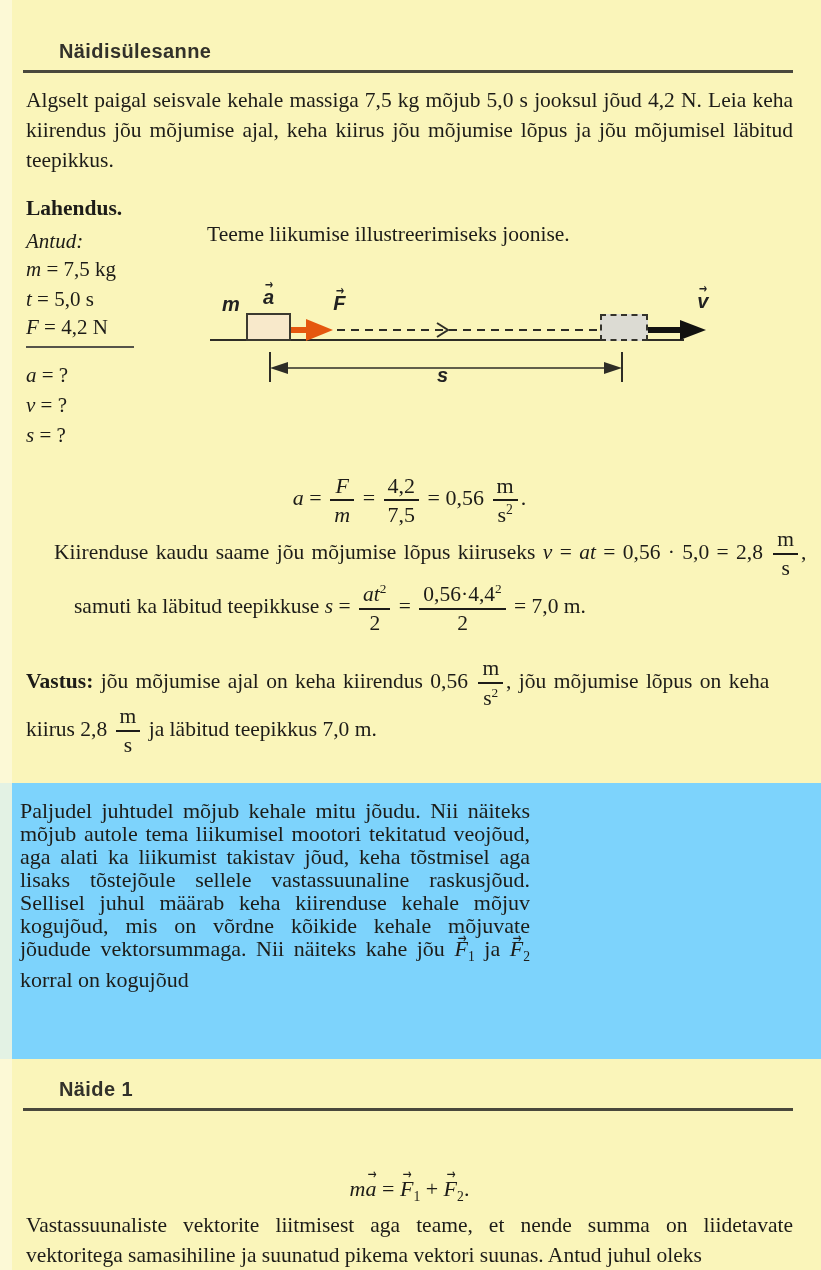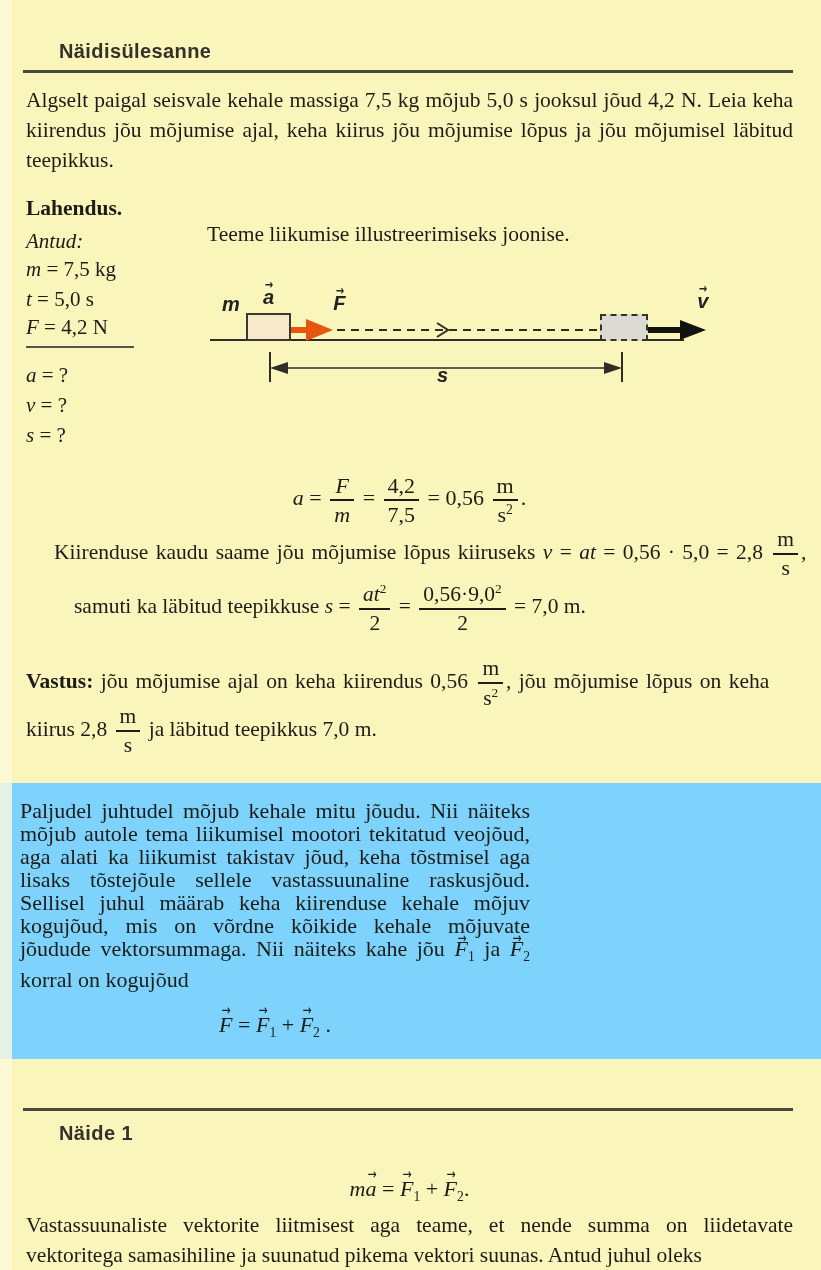--- a/index.html
+++ b/index.html
@@ -129,21 +129,21 @@
     <span>= 0,56 · 5,0 = 2,8</span>
     <span class="frac"><span class="fn">m</span><span class="fd">s</span></span><span>,</span>
   </div>
 
   <div class="abs line" style="left:26px;top:582px;margin-left:48px;">
     <span>samuti ka läbitud teepikkuse</span>
     <span class="i">s</span>
     <span>=</span>
     <span class="frac"><span class="fn"><span class="i">at</span><sup>2</sup></span><span class="fd">2</span></span>
     <span>=</span>
-    <span class="frac"><span class="fn"><span>0,56·9,0</span><sup>2</sup></span><span class="fd">2</span></span>
+    <span class="frac"><span class="fn"><span>0,56·4,4</span><sup>2</sup></span><span class="fd">2</span></span>
     <span>= 7,0 m.</span>
   </div>
 
   <div class="abs line ws" style="left:26px;top:657px;">
     <span class="b">Vastus:</span>
     <span>jõu mõjumise ajal on keha kiirendus 0,56</span>
     <span class="frac"><span class="fn">m</span><span class="fd"><span>s</span><sup>2</sup></span></span><span>, jõu mõjumise lõpus on keha</span>
   </div>
   <div class="abs line" style="left:26px;top:705px;">
     <span>kiirus 2,8</span>
@@ -152,30 +152,22 @@
   </div>
 
   <div class="abs white-para" style="left:20px;top:799px;width:510px;">
     <span>Paljudel juhtudel mõjub kehale mitu jõudu. Nii näiteks mõjub autole tema liikumisel mootori tekitatud veojõud, aga alati ka liikumist takistav jõud, keha tõstmisel aga lisaks tõstejõule sellele vastassuunaline raskusjõud. Sellisel juhul määrab keha kiirenduse kehale mõjuv kogujõud, mis on võrdne kõikide kehale mõjuvate jõudude vektorsummaga. Nii näiteks kahe jõu</span>
     <span class="vec math">F</span><sub>1</sub>
     <span>ja</span>
     <span class="vec math">F</span><sub>2</sub>
     <span>korral on kogujõud</span>
   </div>
 
-  <div class="abs center math" style="left:20px;top:1012px;width:510px;">
-    <span class="vec">F</span>
-    <span>=</span>
-    <span class="vec">F</span><sub>1</sub>
-    <span>+</span>
-    <span class="vec">F</span><sub>2</sub>
-    <span>.</span>
-  </div>
 
-  <div class="abs section-title" style="left:59px;top:1122px;">Näide 1</div>
+  <div class="abs section-title" style="left:59px;top:1078px;">Näide 1</div>
   <div class="rule" style="left:23px;top:1108px;width:770px;"></div>
 
 
   <div class="abs center math" style="left:26px;top:1176px;width:767px;">
     <span class="i">m</span><span class="vec">a</span>
     <span>=</span>
     <span class="vec">F</span><sub>1</sub>
     <span>+</span>
     <span class="vec">F</span><sub>2</sub><span>.</span>
   </div>

